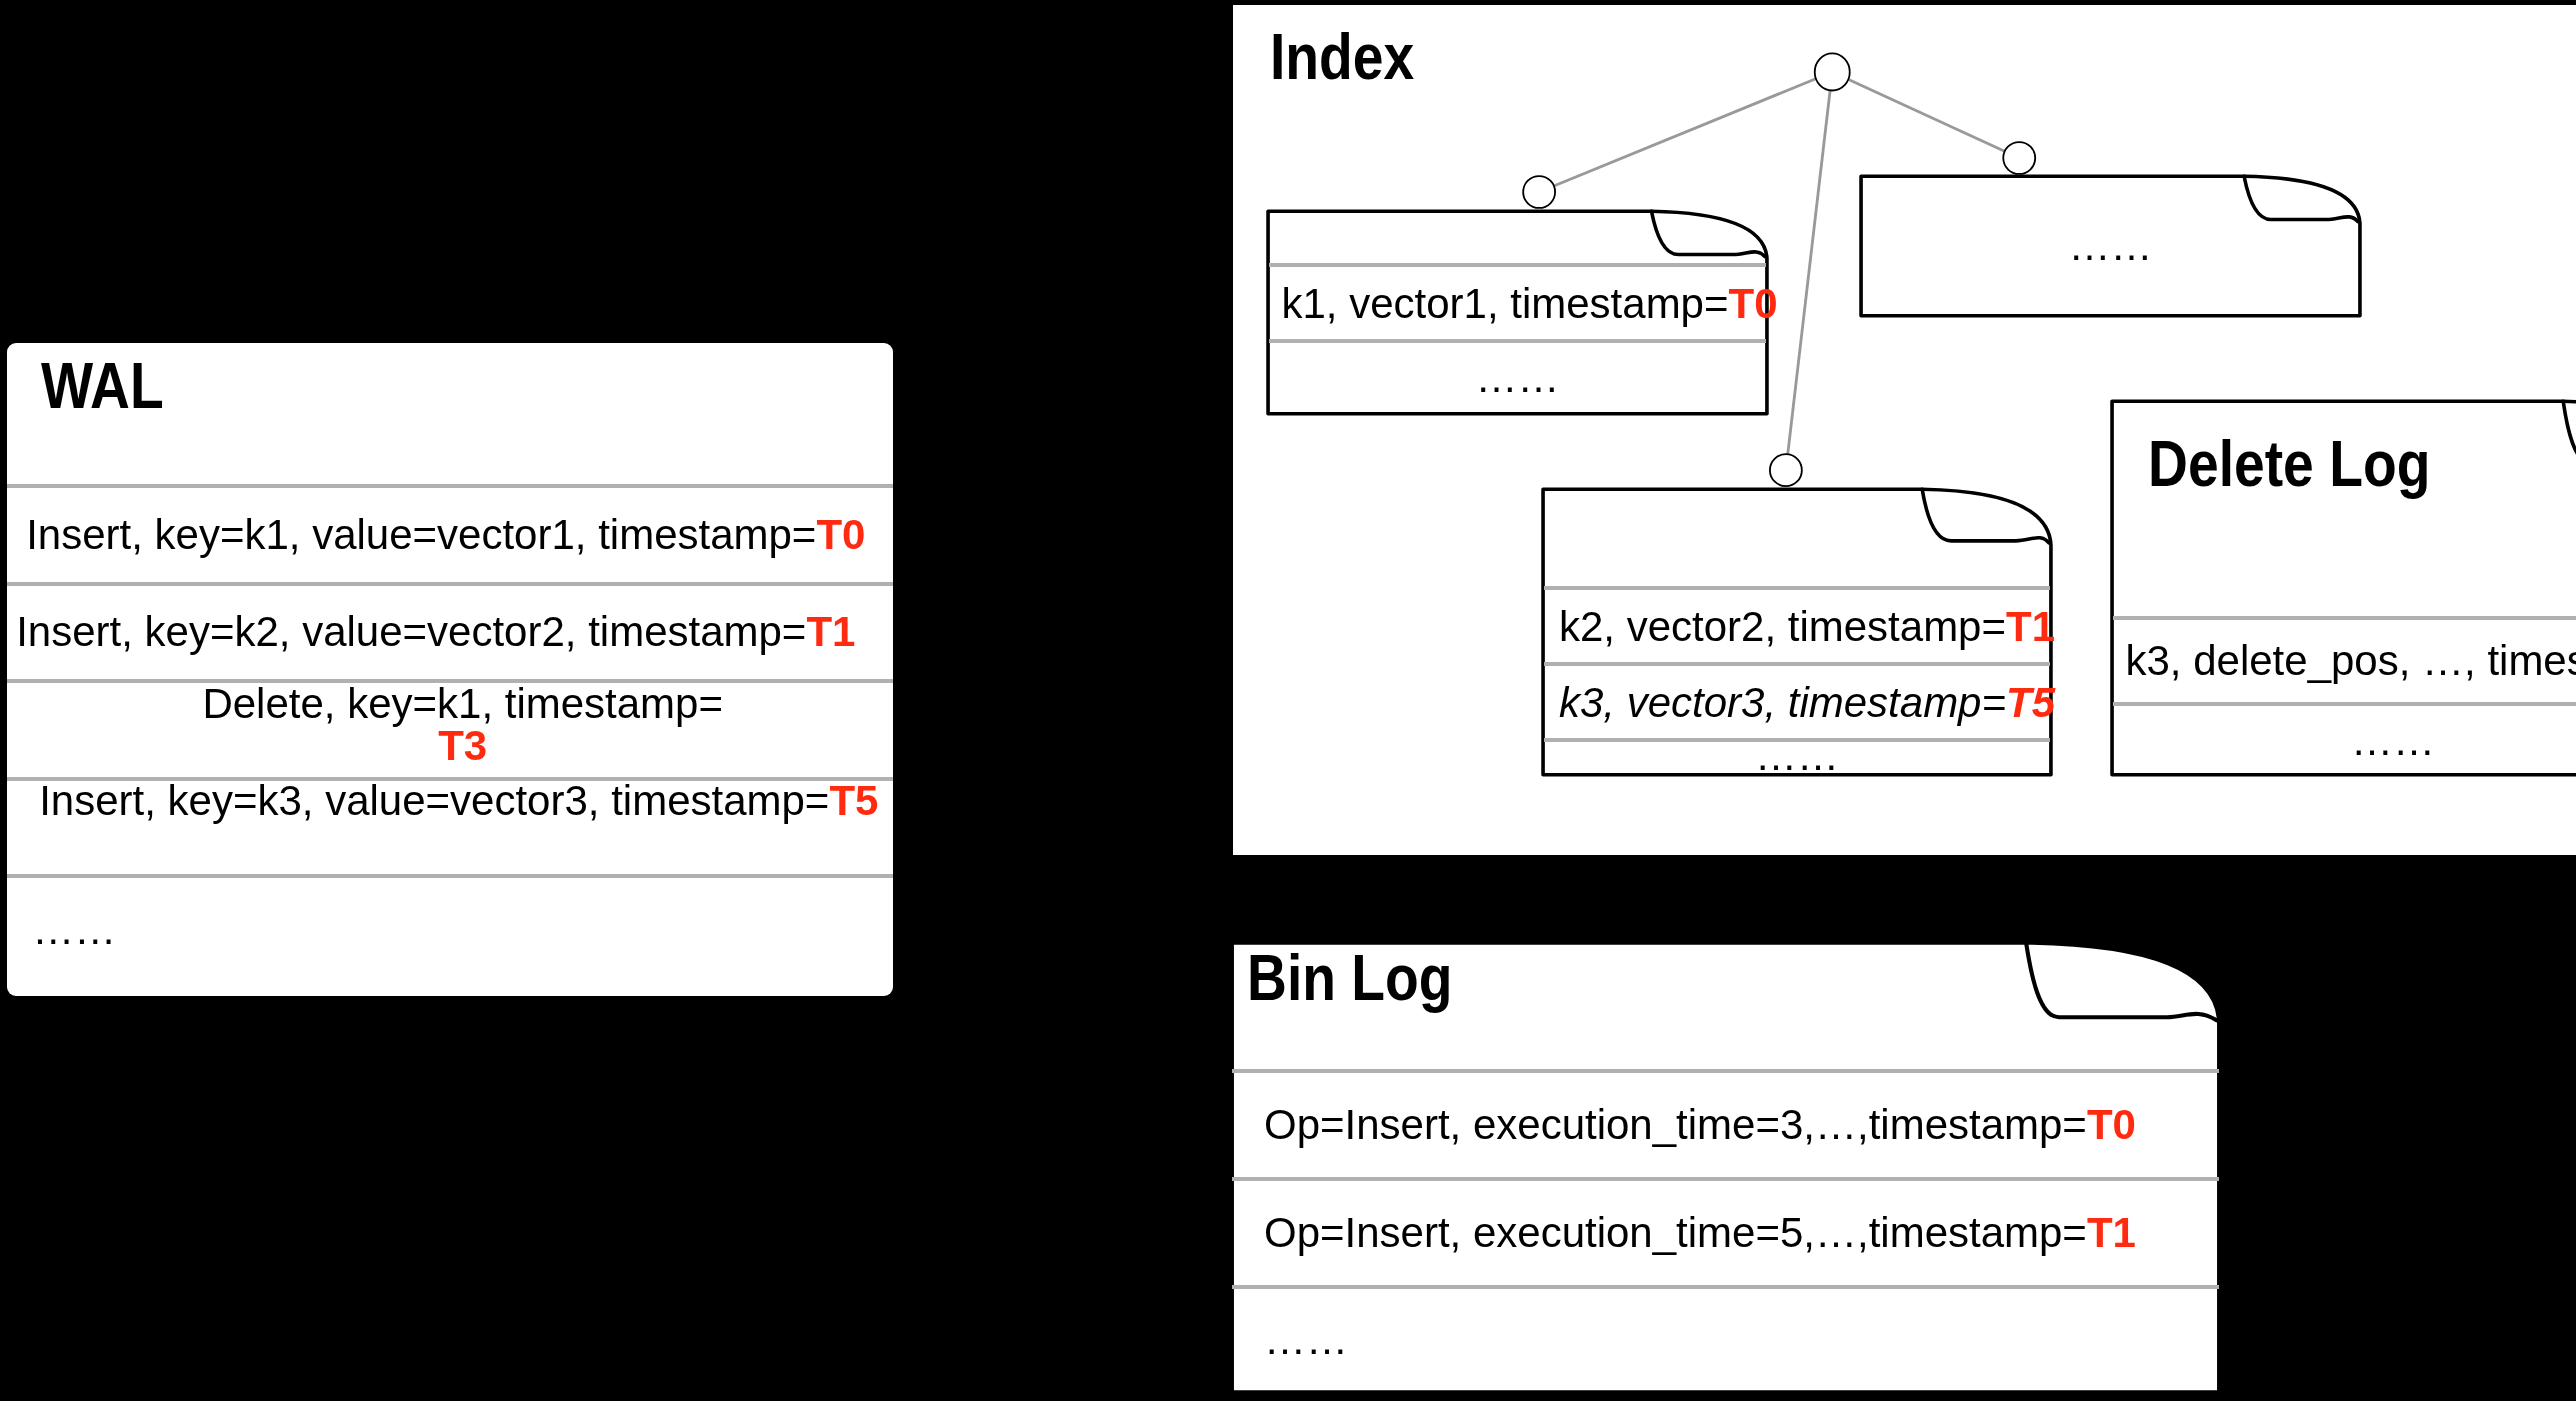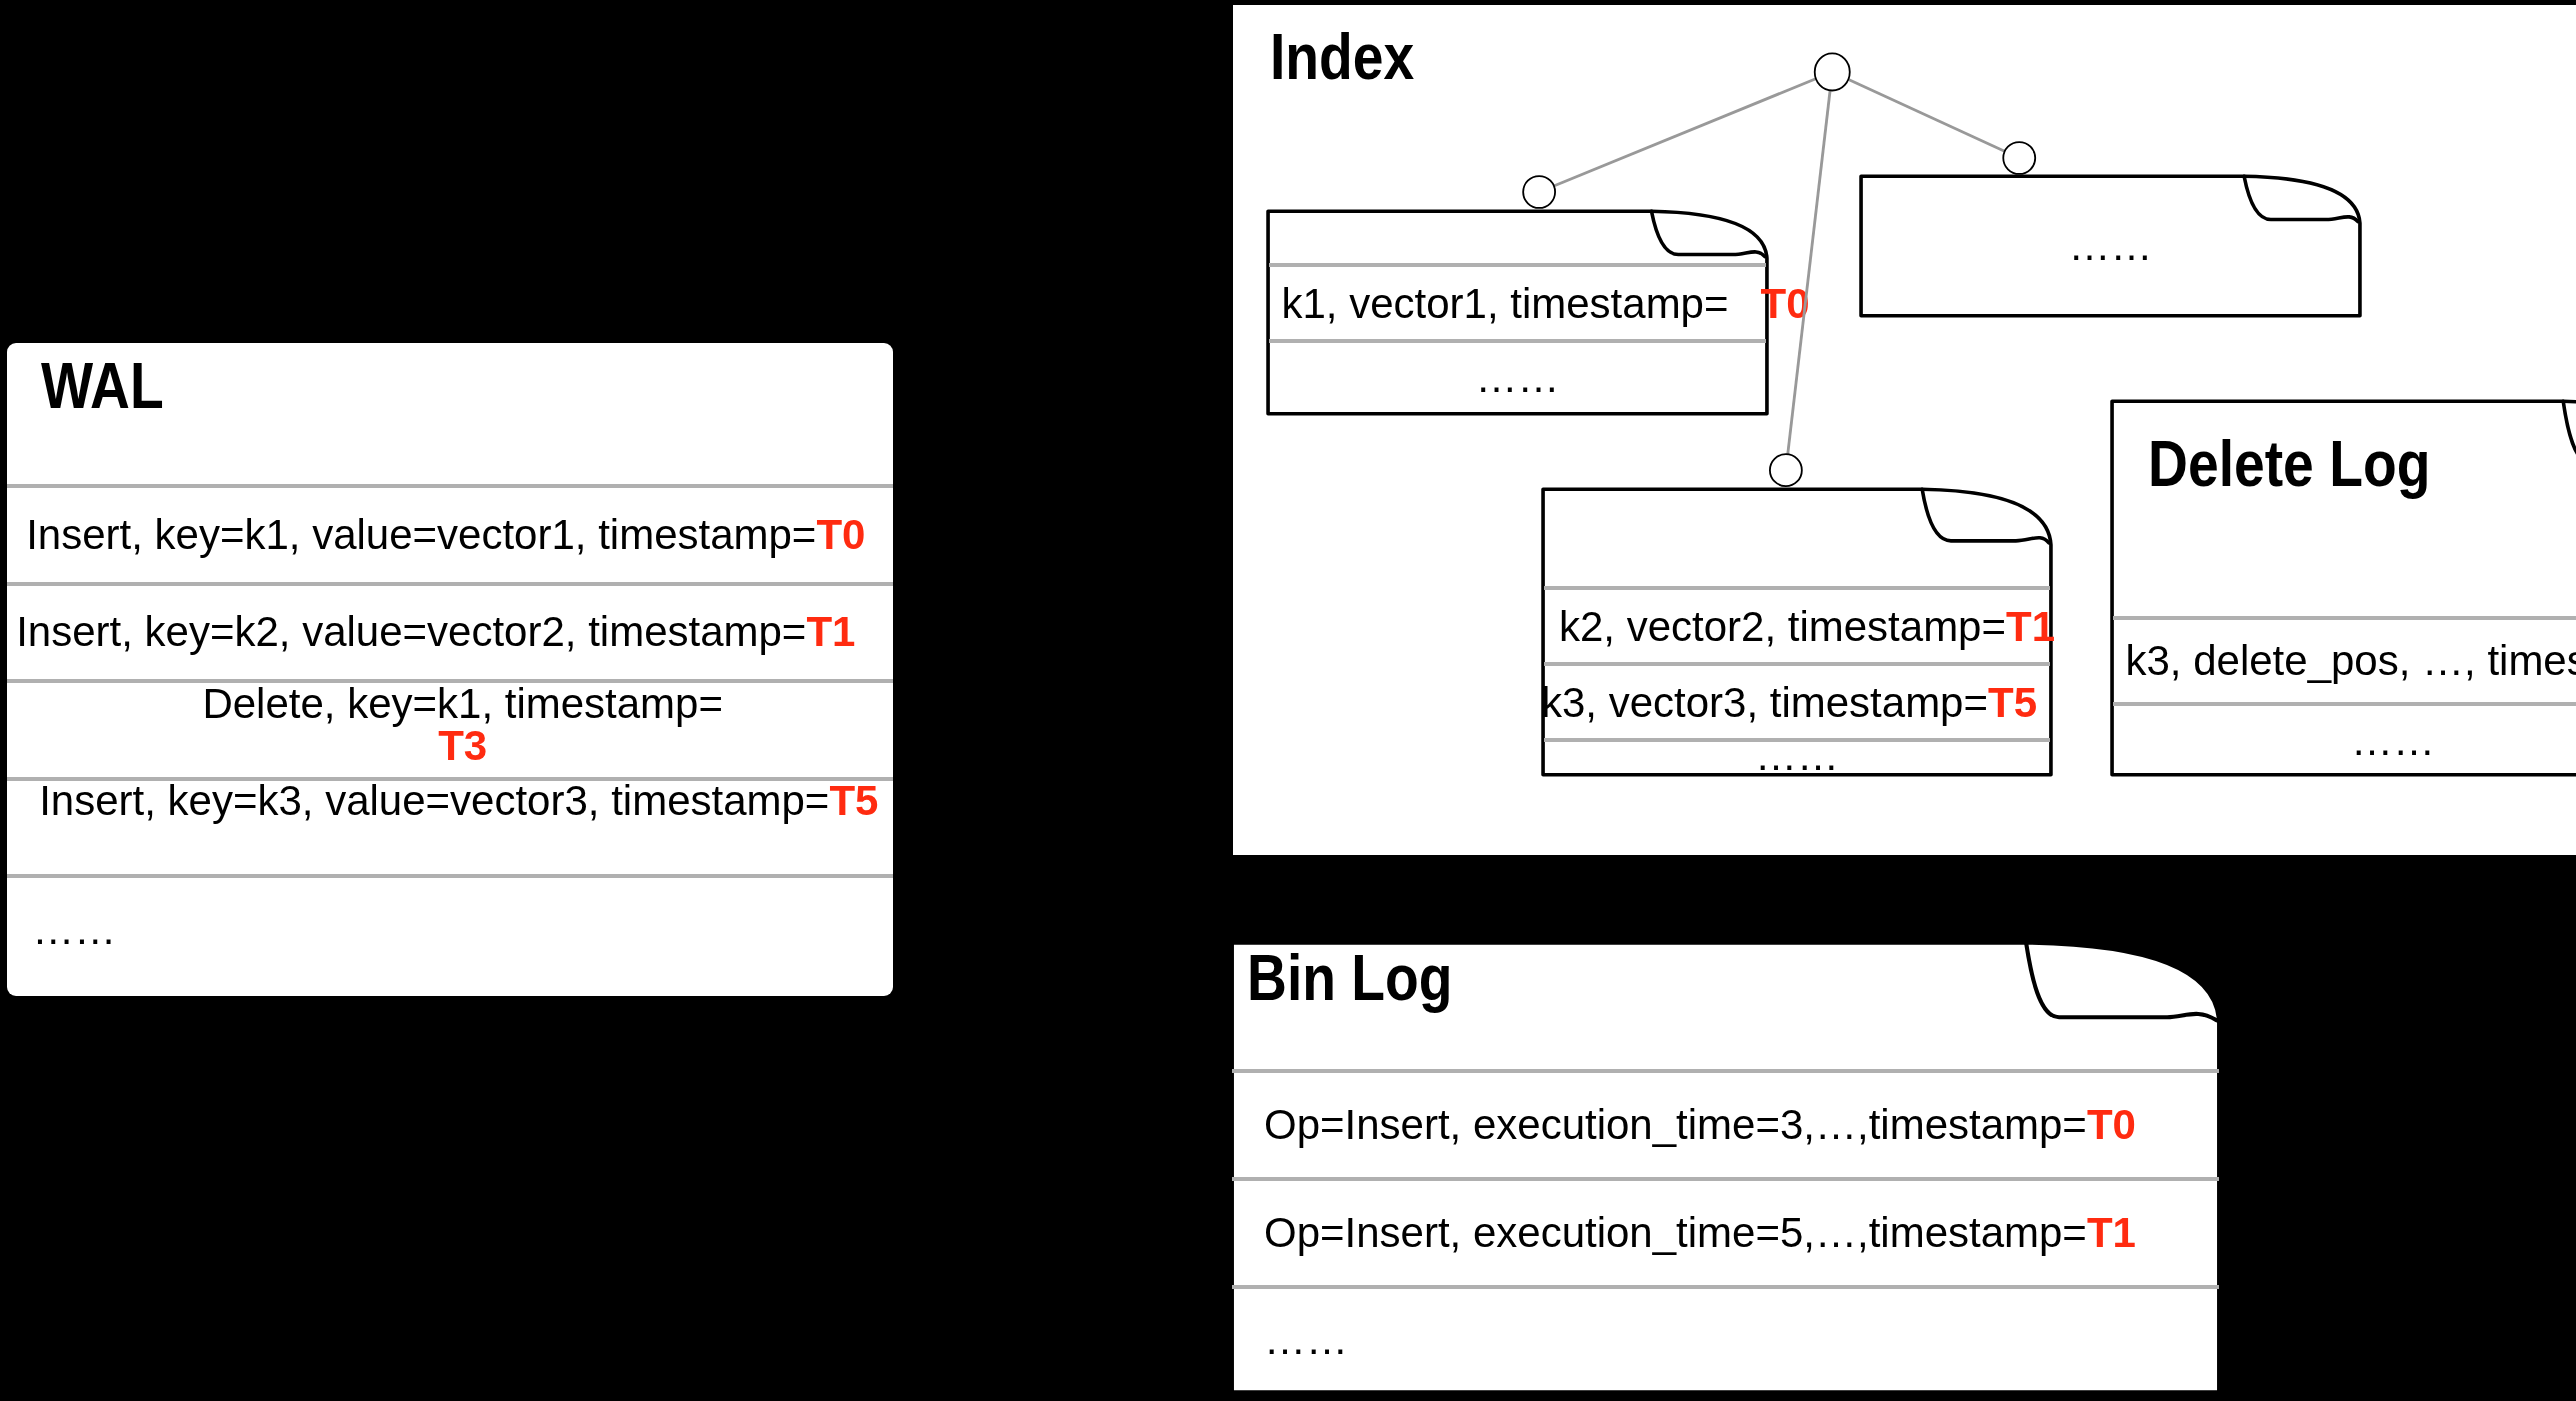--- a/index.html
+++ b/index.html
@@ -79,21 +79,21 @@
     </svg>
 
     <div class="doc" style="left:33px;top:204px;width:503px;height:207px;">
       <svg width="503" height="207" viewBox="0 0 976 401">
         <path fill="#ffffff" stroke="#000000" stroke-width="7" stroke-linejoin="round" d="M4 4 L748 4 Q966 8 972 95 L972 397 L4 397 Z"></path>
         <path fill="none" stroke="#000000" stroke-width="7" stroke-linecap="round" d="M748 4 C756 45 770 88 800 88 L906 88 C934 88 952 74 968 92"></path>
       </svg>
       <div class="inner">
         <div class="divider" style="top:54px;"></div>
         <div class="divider" style="top:130px;"></div>
-        <div class="band" style="top:58px;height:73px;padding-left:15.5px;gap:32px;">
+        <div class="band" style="top:58px;height:73px;padding-left:15.5px;">
           <span>k1, vector1, timestamp=</span>
             <span class="ts">T0</span>
         </div>
         <div class="band centered" style="top:134px;height:70px;">
           <span>……</span>
         </div>
       </div>
     </div>
 
     <div class="doc" style="left:626px;top:169px;width:503px;height:144px;">
@@ -114,21 +114,21 @@
         <path fill="none" stroke="#000000" stroke-width="7" stroke-linecap="round" d="M740 4 C748 52 764 104 796 104 L922 104 C950 104 970 88 986 108"></path>
       </svg>
       <div class="inner">
         <div class="divider" style="top:99px;"></div>
         <div class="divider" style="top:175px;"></div>
         <div class="divider" style="top:251px;"></div>
         <div class="band" style="top:103px;height:73px;padding-left:18px;">
           <span>k2, vector2, timestamp=</span>
             <span class="ts">T1</span>
         </div>
-        <div class="band" style="top:179px;height:73px;">
+        <div class="band" style="top:179px;height:73px;padding-left:18px;font-style:italic;">
           <span>k3, vector3, timestamp=</span>
             <span class="ts">T5</span>
         </div>
         <div class="band centered" style="top:251px;height:36px;">
           <span>……</span>
         </div>
       </div>
     </div>
 
     <div class="doc" style="left:877px;top:394px;width:566px;height:378px;">

